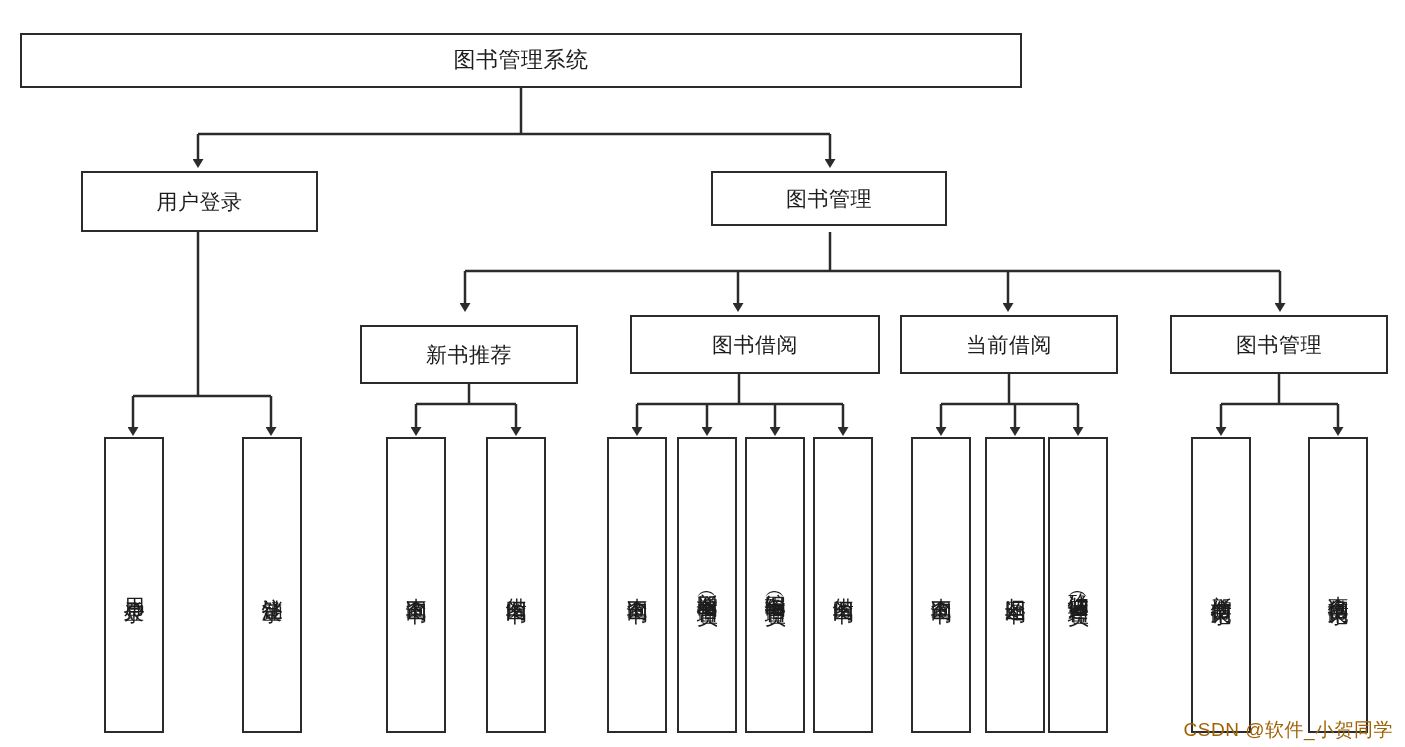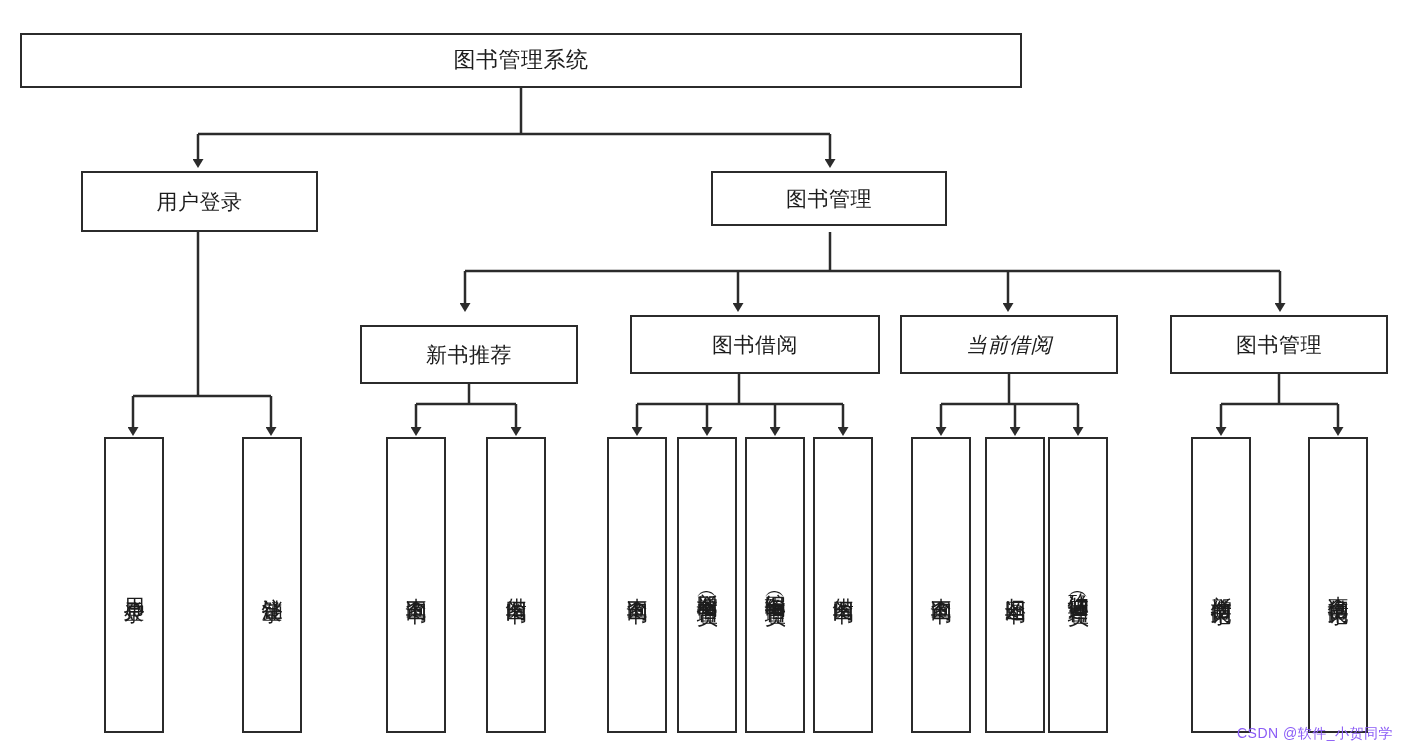--- a/index.html
+++ b/index.html
@@ -57,22 +57,22 @@
   }
   .vlabel {
     writing-mode: vertical-rl;
     text-orientation: upright;
     display: block;
   }
   #watermark {
     position: absolute;
     right: 12px;
     bottom: 4px;
-    font-size: 14px;
-    color: #8b5cf6;
+    font-size: 19px;
+    color: #a16207;
     letter-spacing: 0.5px;
     white-space: nowrap;
     pointer-events: none;
   }
 </style>
 </head>
 <body>
 
 <div id="diagram-root">
 
@@ -137,21 +137,21 @@
   <div class="node-box node-h" id="node-l2-1" style="left: 711px; top: 171px; width: 236px; height: 55px;">
     <span>图书管理</span>
   </div>
 
   <div class="node-box node-h" id="node-l3-0" style="left: 360px; top: 315px; width: 218px; height: 59px; margin-top: 10px;">
     <span>新书推荐</span>
   </div>
   <div class="node-box node-h" id="node-l3-1" style="left: 630px; top: 315px; width: 250px; height: 59px;">
     <span>图书借阅</span>
   </div>
-  <div class="node-box node-h" id="node-l3-2" style="left: 900px; top: 315px; width: 218px; height: 59px; font-style: italic;">
+  <div class="node-box node-h" id="node-l3-2" style="left: 900px; top: 315px; width: 218px; height: 59px;">
     <span>当前借阅</span>
   </div>
   <div class="node-box node-h" id="node-l3-3" style="left: 1170px; top: 315px; width: 218px; height: 59px;">
     <span>图书管理</span>
   </div>
 
   <div class="node-box node-v" id="node-leaf-0" style="left: 104px; top: 437px; width: 60px; height: 296px;">
     <span class="vlabel">用户登录</span>
   </div>
   <div class="node-box node-v" id="node-leaf-1" style="left: 242px; top: 437px; width: 60px; height: 296px;">

